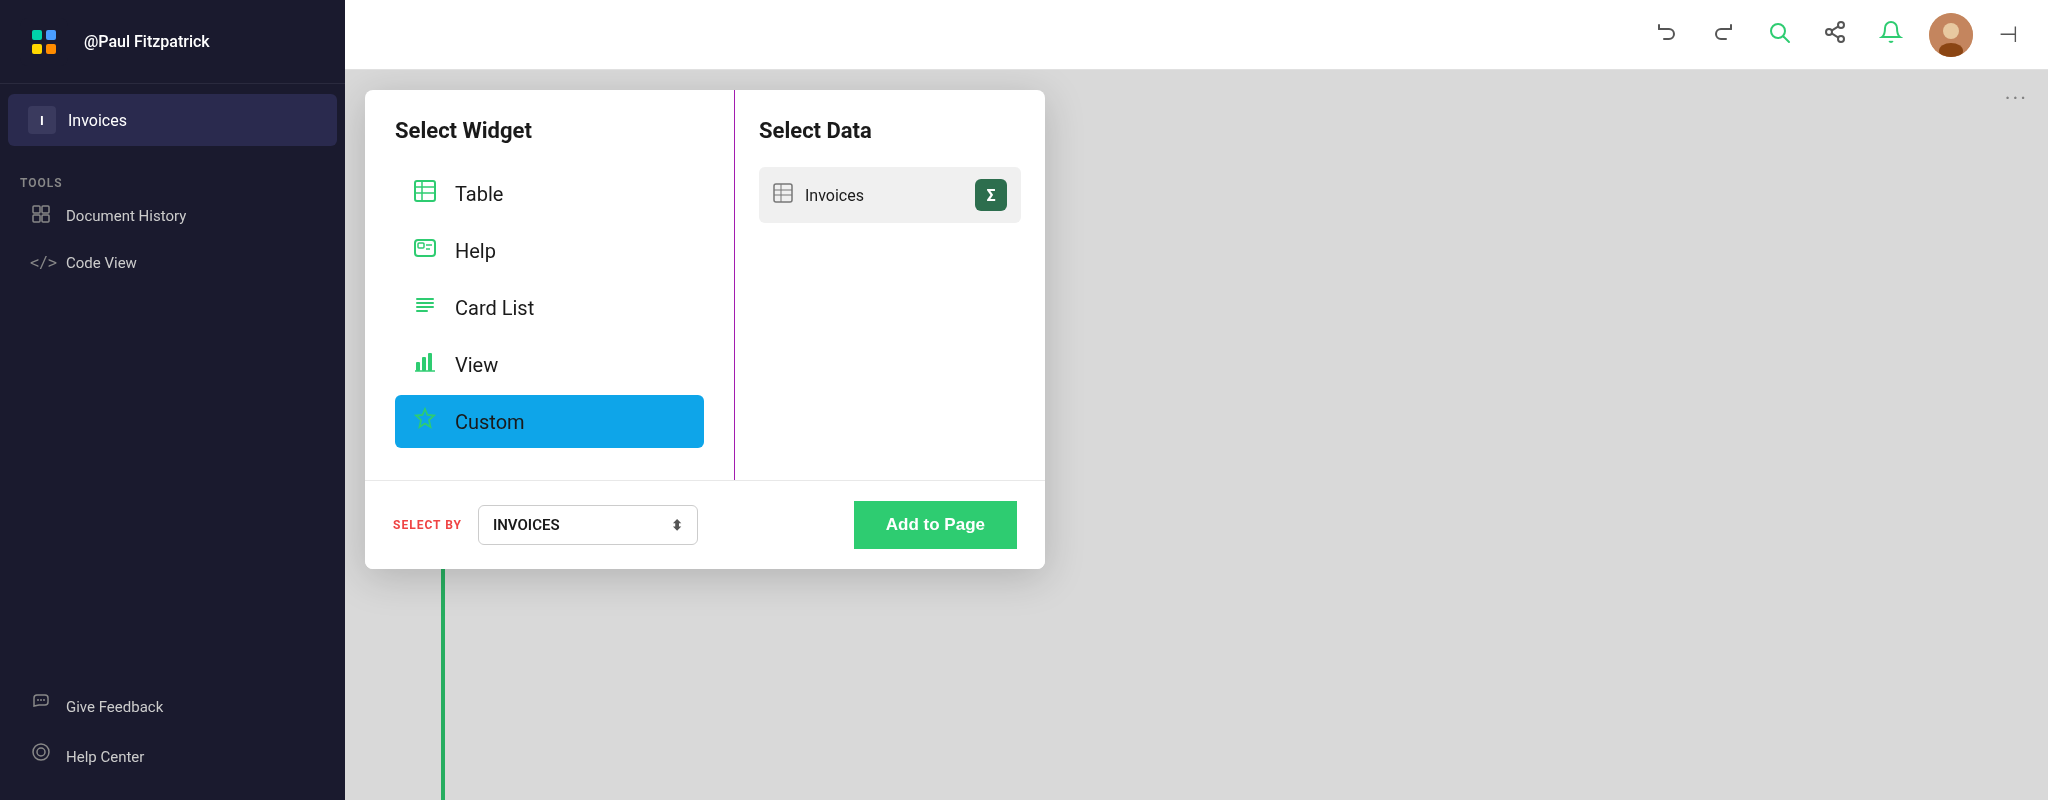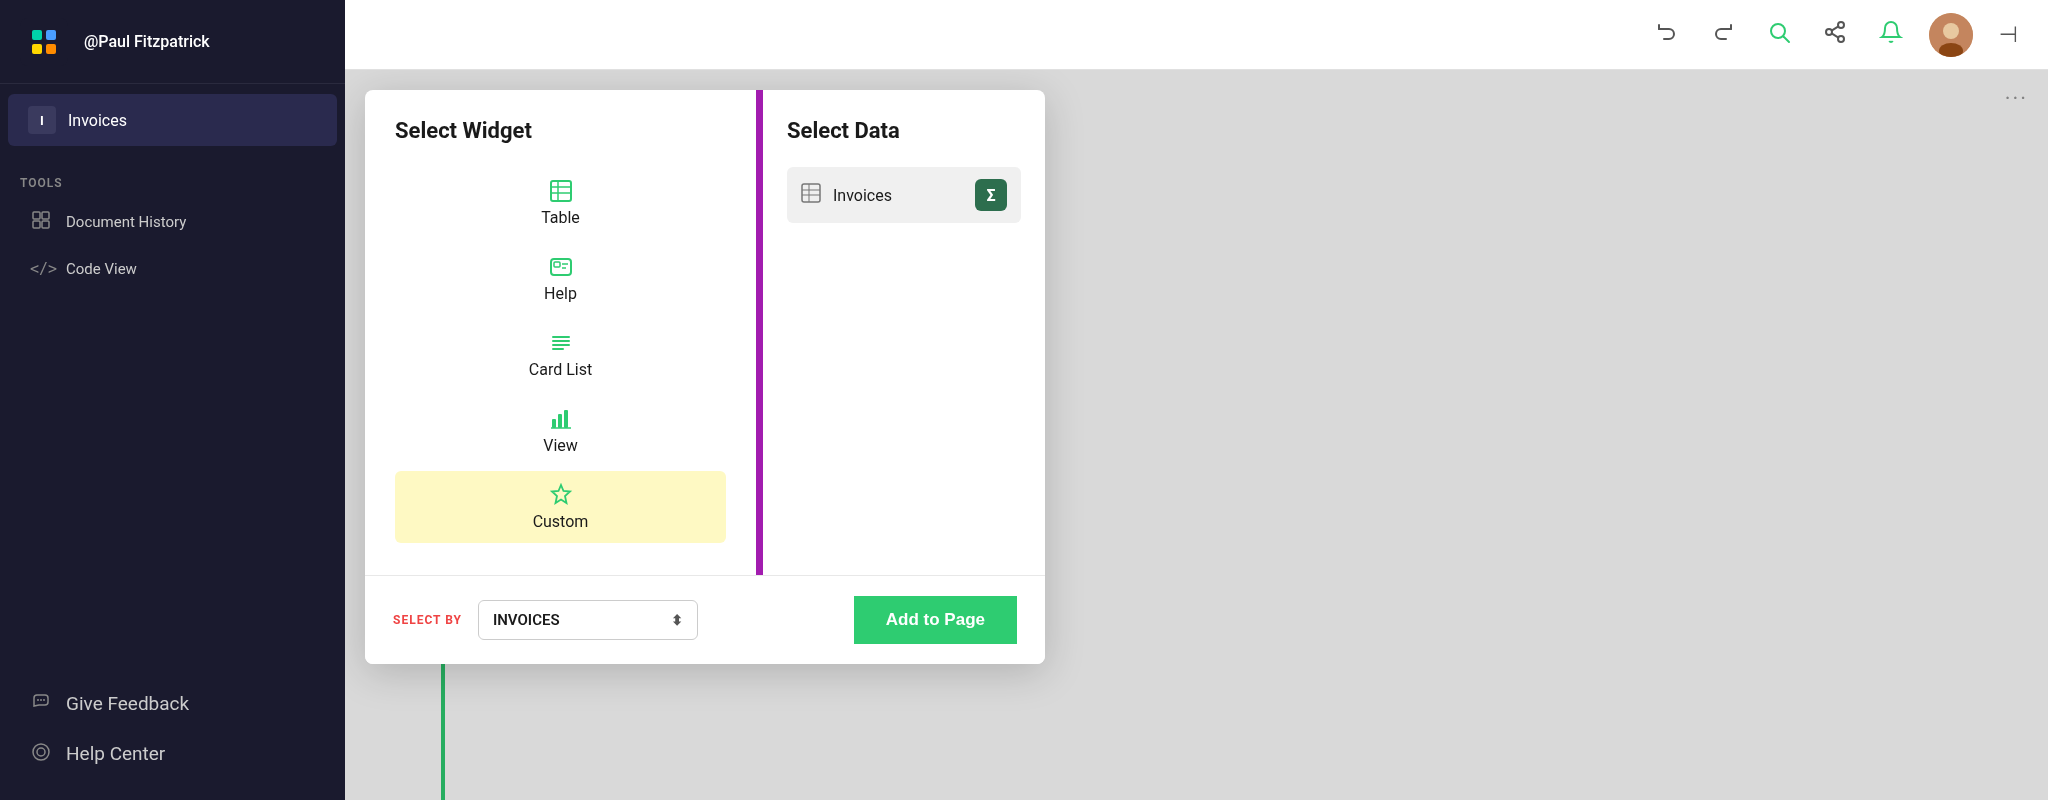--- a/index.html
+++ b/index.html
@@ -94,21 +94,21 @@
     }
     .tools-section {
       padding: 20px 20px 10px;
     }
     .tools-label {
       color: #888;
       font-size: 12px;
       font-weight: 600;
       letter-spacing: 1px;
       text-transform: uppercase;
-      margin-bottom: 8px;
+      margin-bottom: 2px;
     }
     .tool-item {
       display: flex;
       align-items: center;
       padding: 12px 10px;
       color: #cccccc;
       font-size: 15px;
       cursor: pointer;
       border-radius: 6px;
       margin: 2px 0;
@@ -119,24 +119,24 @@
       color: #888;
       width: 22px;
       text-align: center;
     }
     .sidebar-bottom {
       margin-top: auto;
       padding: 10px 20px 20px;
     }
     .bottom-item {
       display: flex;
-      align-items: flex-start;
+      align-items: flex-end;
       padding: 12px 10px;
       color: #cccccc;
-      font-size: 19px;
+      font-size: 15px;
       cursor: pointer;
       border-radius: 6px;
       margin: 2px 0;
     }
     .bottom-icon {
       margin-right: 14px;
       font-size: 18px;
       color: #888;
       width: 22px;
       text-align: center;
@@ -217,43 +217,42 @@
       border-radius: 8px;
       box-shadow: 0 8px 40px rgba(0,0,0,0.18);
       width: 680px;
       overflow: hidden;
     }
     .modal-top {
       display: flex;
       min-height: 380px;
     }
     .widget-panel {
-      width: 398px;
+      width: 370px;
       padding: 28px 30px;
-      border-right: 7px solid #a21caf;
+      border-right: 1px solid #a21caf;
     }
     .panel-title {
       font-size: 22px;
       font-weight: 700;
       color: #1a1a1a;
       margin-bottom: 24px;
     }
     .widget-item {
       display: flex;
       align-items: center;
       padding: 12px 16px;
       border-radius: 6px;
       cursor: pointer;
       margin-bottom: 4px;
-      font-size: 16px;
+      font-size: 20px;
       color: #1a1a1a;
-      gap: 0;
-      flex-direction: column;
-    }
-    .widget-item.selected { background: #fef9c3; }
+      gap: 16px;
+    }
+    .widget-item.selected { background: #0ea5e9; }
     .widget-icon {
       font-size: 22px;
       color: #2ecc71;
       width: 28px;
       text-align: center;
     }
 
     .data-panel {
       flex: 1;
       padding: 28px 24px;

